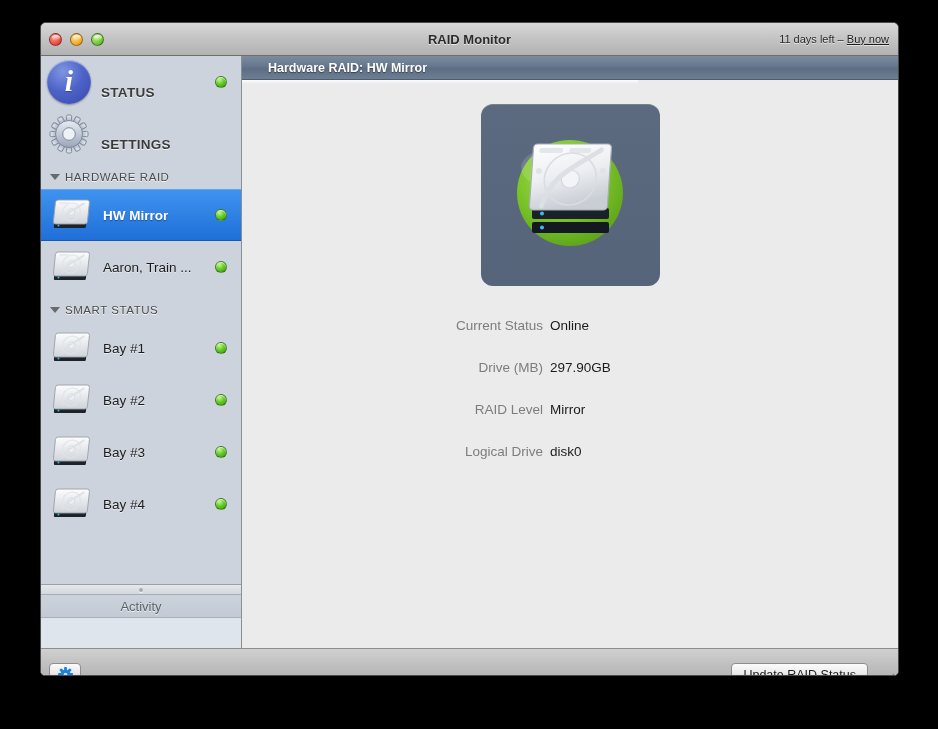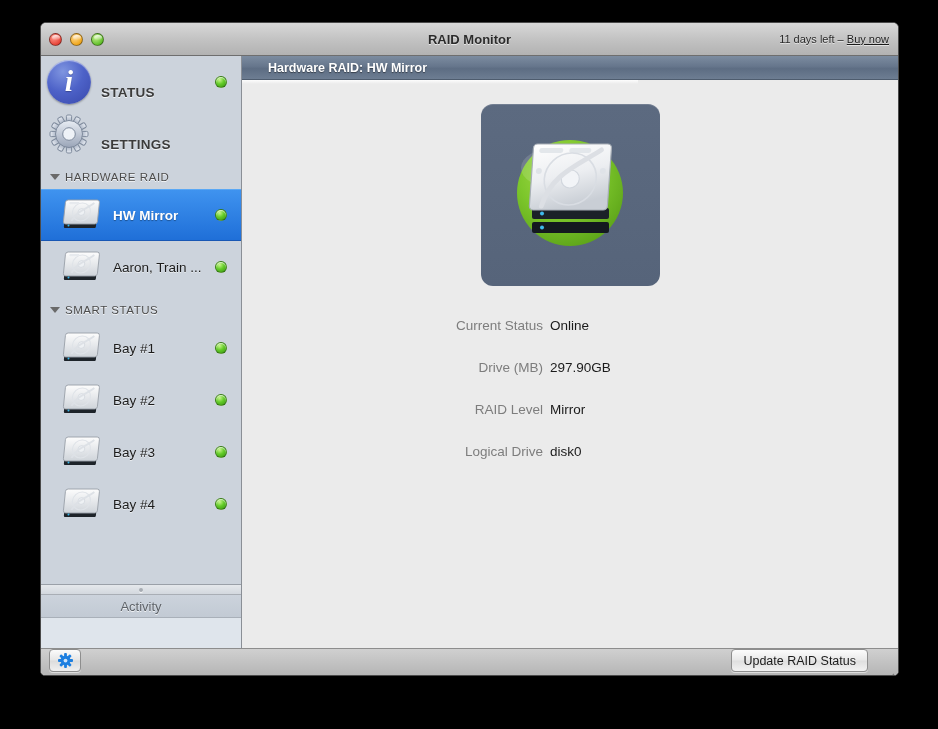--- a/index.html
+++ b/index.html
@@ -118,21 +118,21 @@
     width: 0; height: 0;
     border-left: 5px solid transparent;
     border-right: 5px solid transparent;
     border-top: 6px solid #6a6a6a;
     margin-right: 5px;
   }
 
   
   .drive-row {
     display: flex; align-items: center;
-    height: 52px; padding-left: 21px;
+    height: 52px; padding-left: 11px;
     position: relative;
   }
   .drive-row.selected {
     background: linear-gradient(to bottom, #3f93ef 0%, #1f6fd8 100%);
     border-top: 1px solid #5aa8f5;
     border-bottom: 1px solid #1857b4;
   }
   .drive-row .row-label {
     font-size: 13.5px; color: #1c1c1c; margin-left: 9px;
     text-shadow: 0 1px 0 rgba(255,255,255,.55);
@@ -226,21 +226,21 @@
   .detail-value {
     font-size: 13.5px; color: #1b1b1b;
     white-space: nowrap;
   }
 
   
   #bottombar {
     height: 38px;
     background: linear-gradient(to bottom, #d0d0d0 0%, #bdbdbd 50%, #acacac 100%);
     border-top: 1px solid #8d8d8d;
-    display: flex; align-items: flex-start;
+    display: flex; align-items: flex-end;
     padding: 0 8px;
     position: relative;
   }
   #action-button {
     width: 32px; height: 23px;
     border-radius: 4px;
     border: 1px solid #8e8e8e;
     background: linear-gradient(to bottom, #fbfbfb 0%, #e6e6e6 48%, #dcdcdc 52%, #f0f0f0 100%);
     box-shadow: 0 1px 0 rgba(255,255,255,.55);
     display: flex; align-items: center; justify-content: center;

